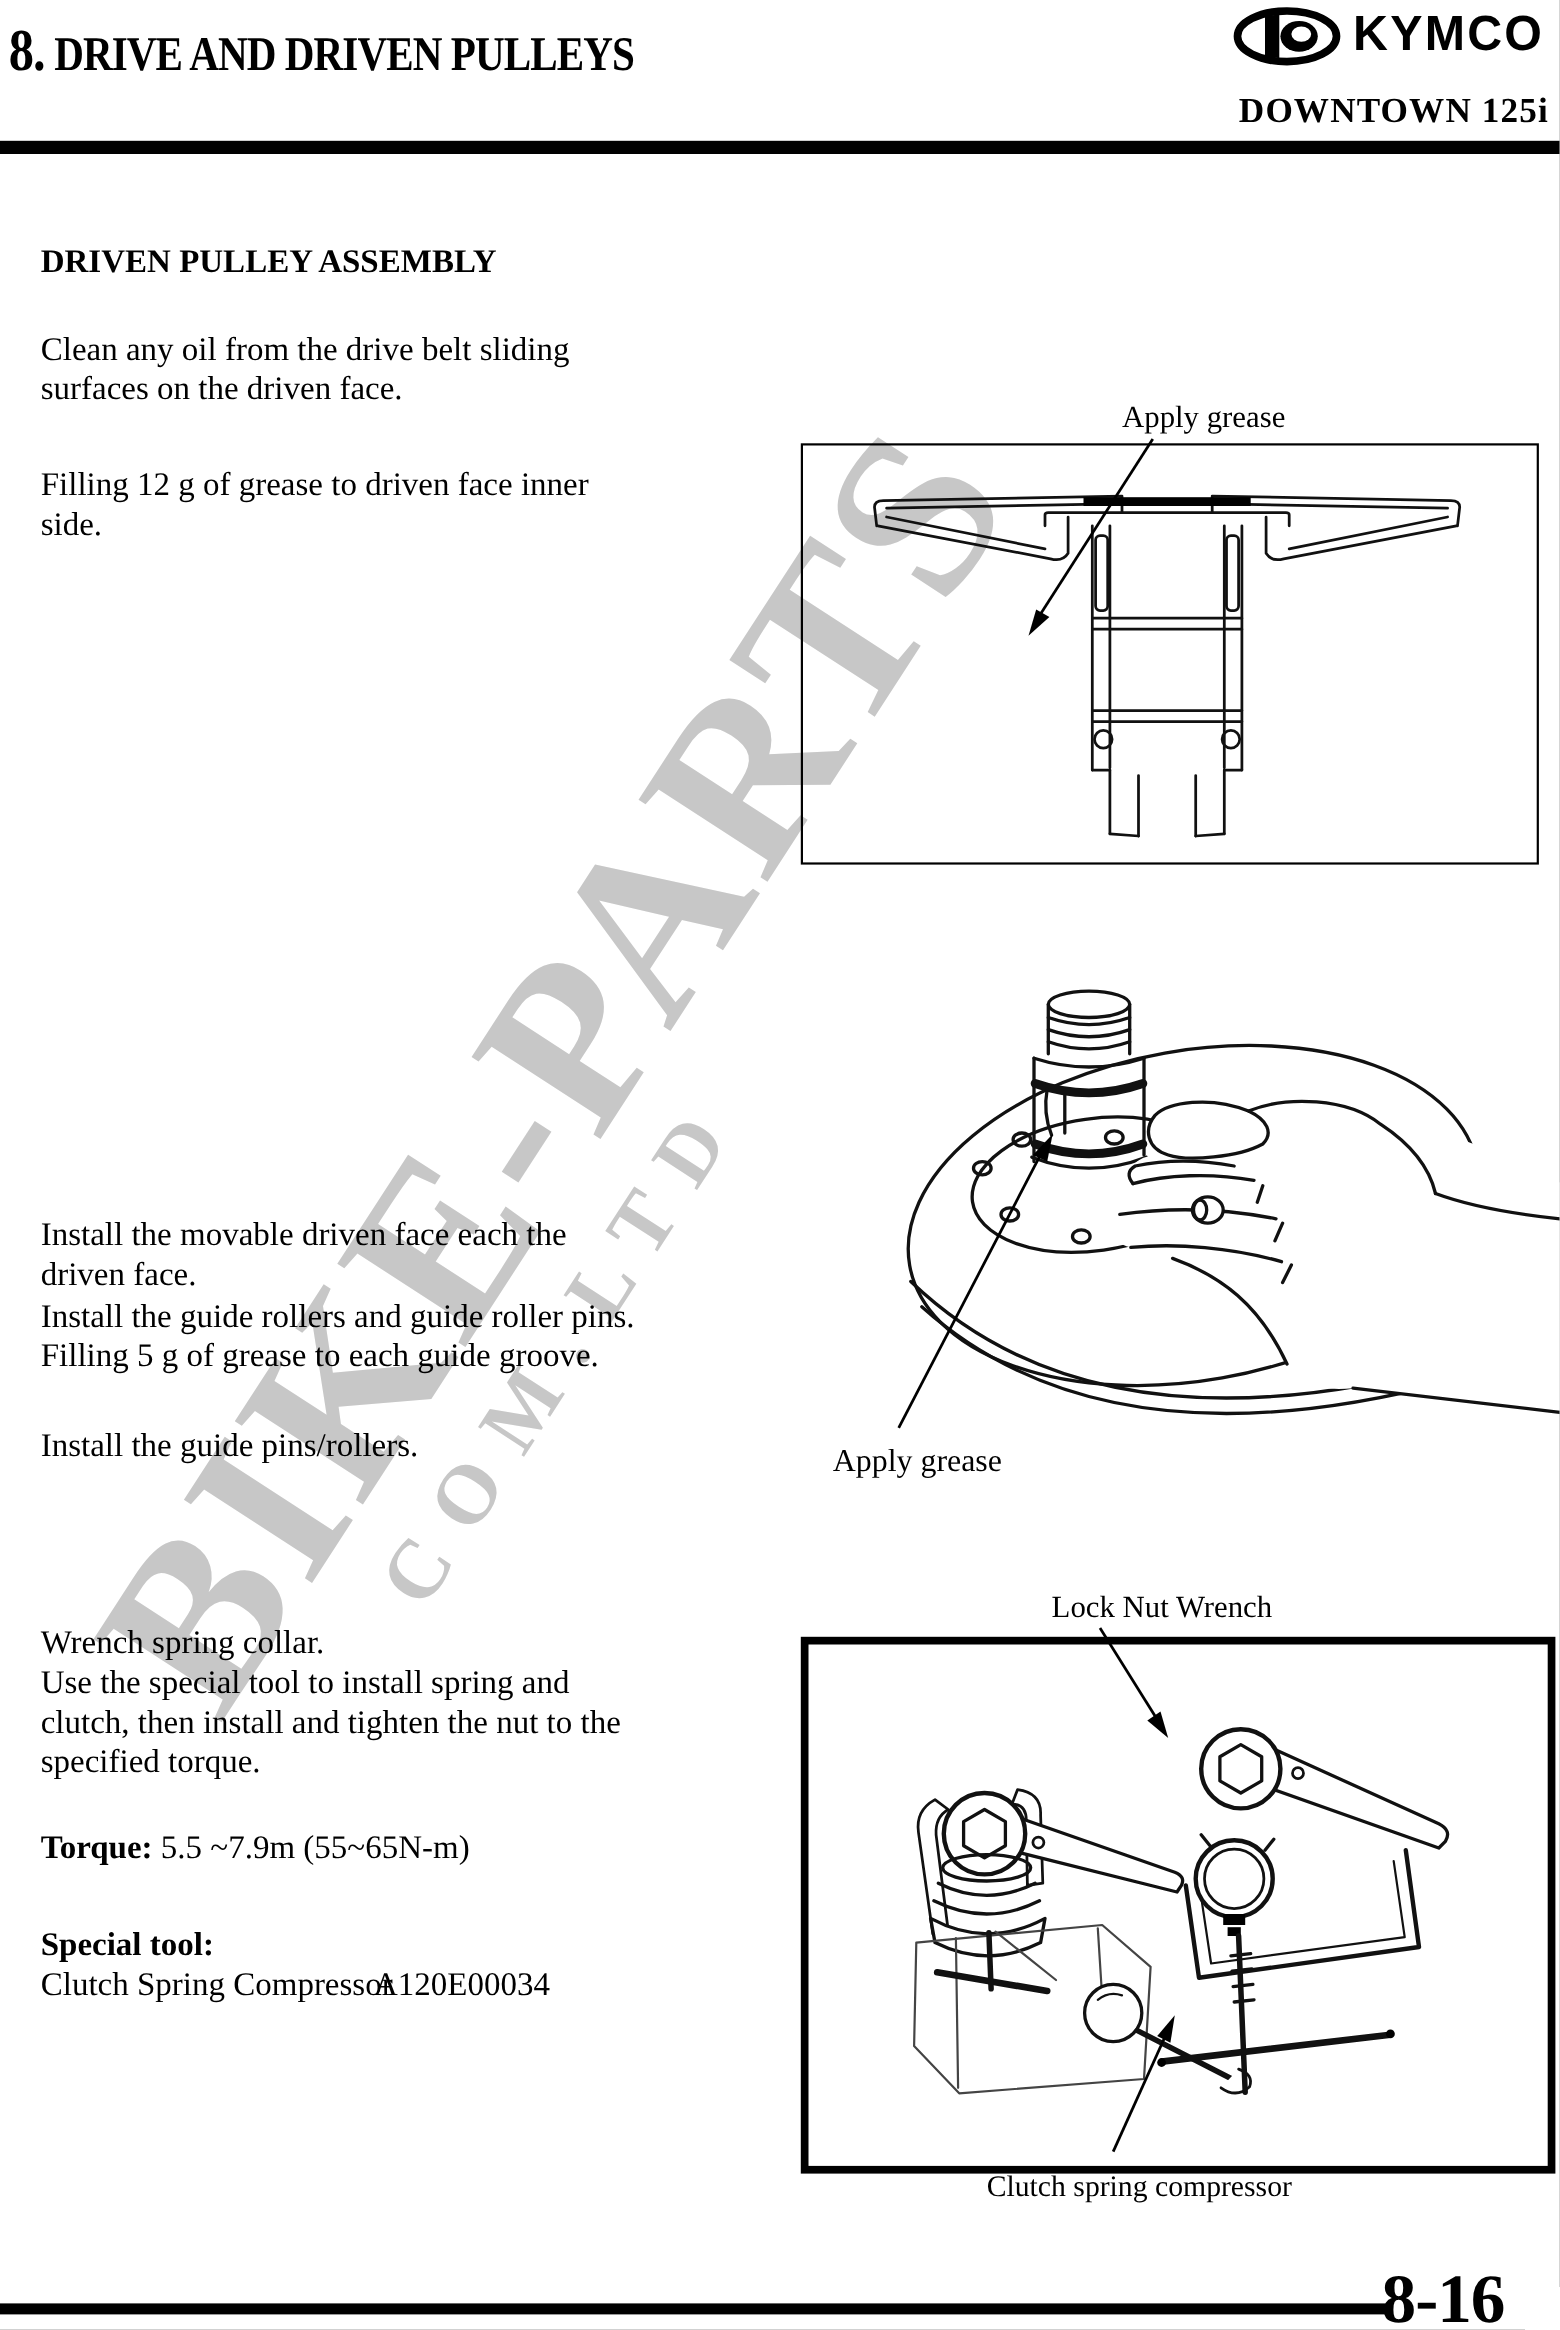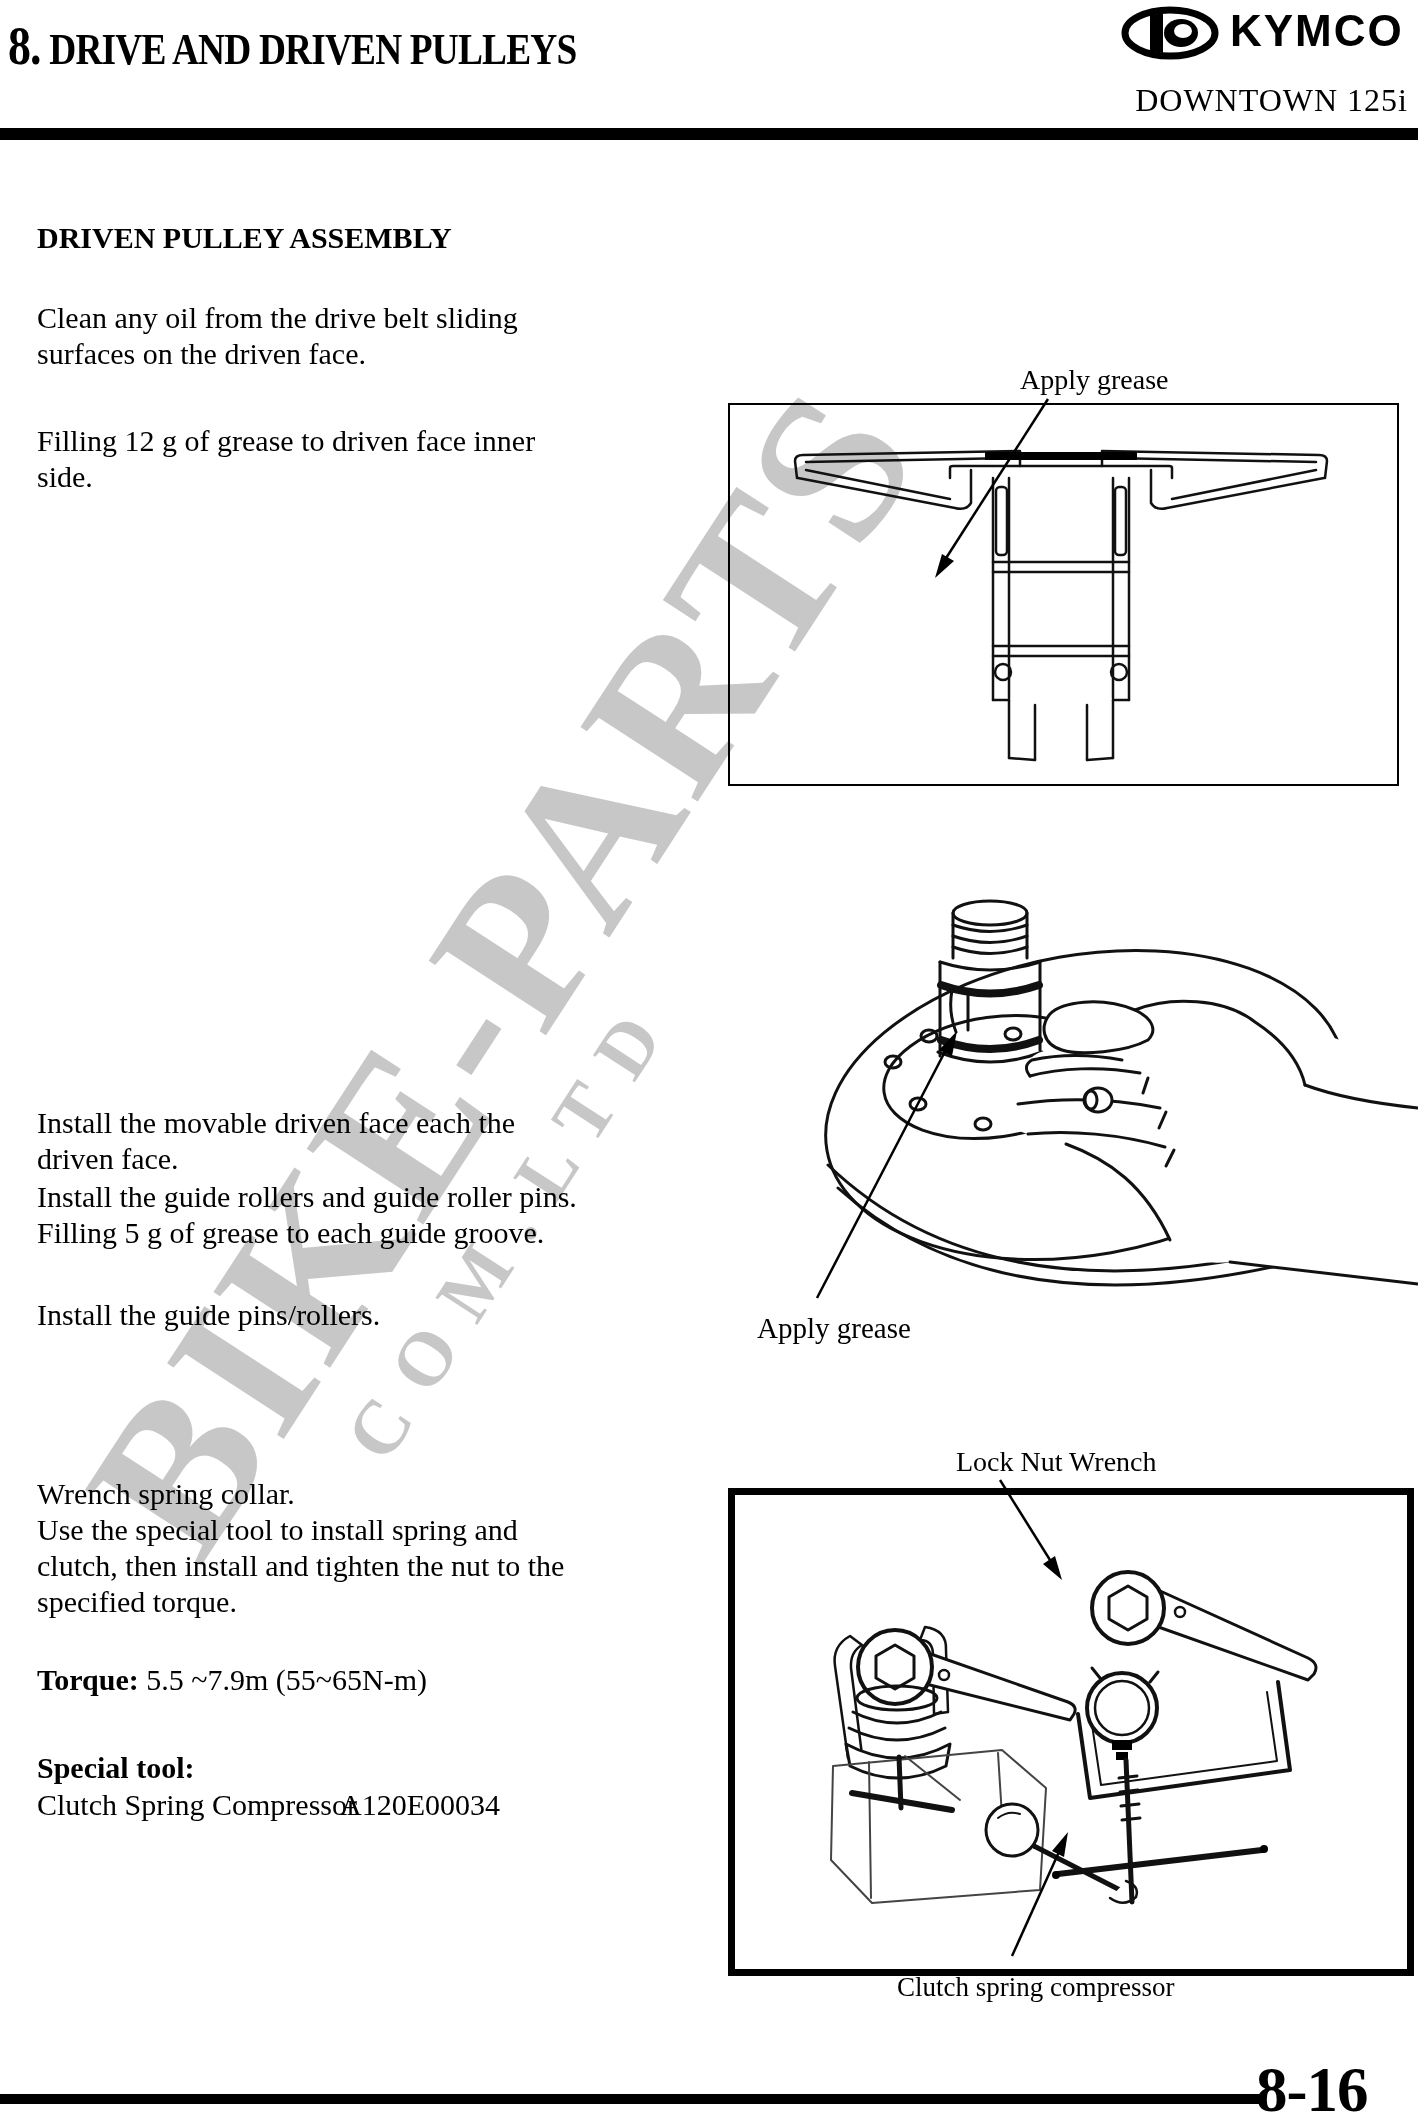--- a/index.html
+++ b/index.html
@@ -29,21 +29,21 @@
     transform:scaleX(0.85); transform-origin:left top; white-space:nowrap;
   }
   .h1 .chapnum{font-size:54px;}
   .brandrow{position:absolute; left:1120px; top:6px; z-index:3; display:flex; align-items:flex-start;}
   .brandtext{
     font-family:"Liberation Sans", sans-serif; font-weight:bold; font-size:44px;
     letter-spacing:2px; margin-left:10px; transform:scaleY(1.02);
   }
   .model{
     position:absolute; right:10px; top:82px; z-index:3;
-    font-weight:normal; font-size:32px; letter-spacing:1px;
+    font-weight:bold; font-size:32px; letter-spacing:1px;
   }
   .toprule{position:absolute; left:0; top:128px; width:1418px; height:12px; background:#000; z-index:3;}
   
   .txt{
     position:absolute; left:37px; z-index:3;
     font-size:30px; line-height:36px; white-space:pre-line;
   }
   .bold{font-weight:bold;}
   .label{position:absolute; z-index:3; font-size:28px; white-space:nowrap;}
   

